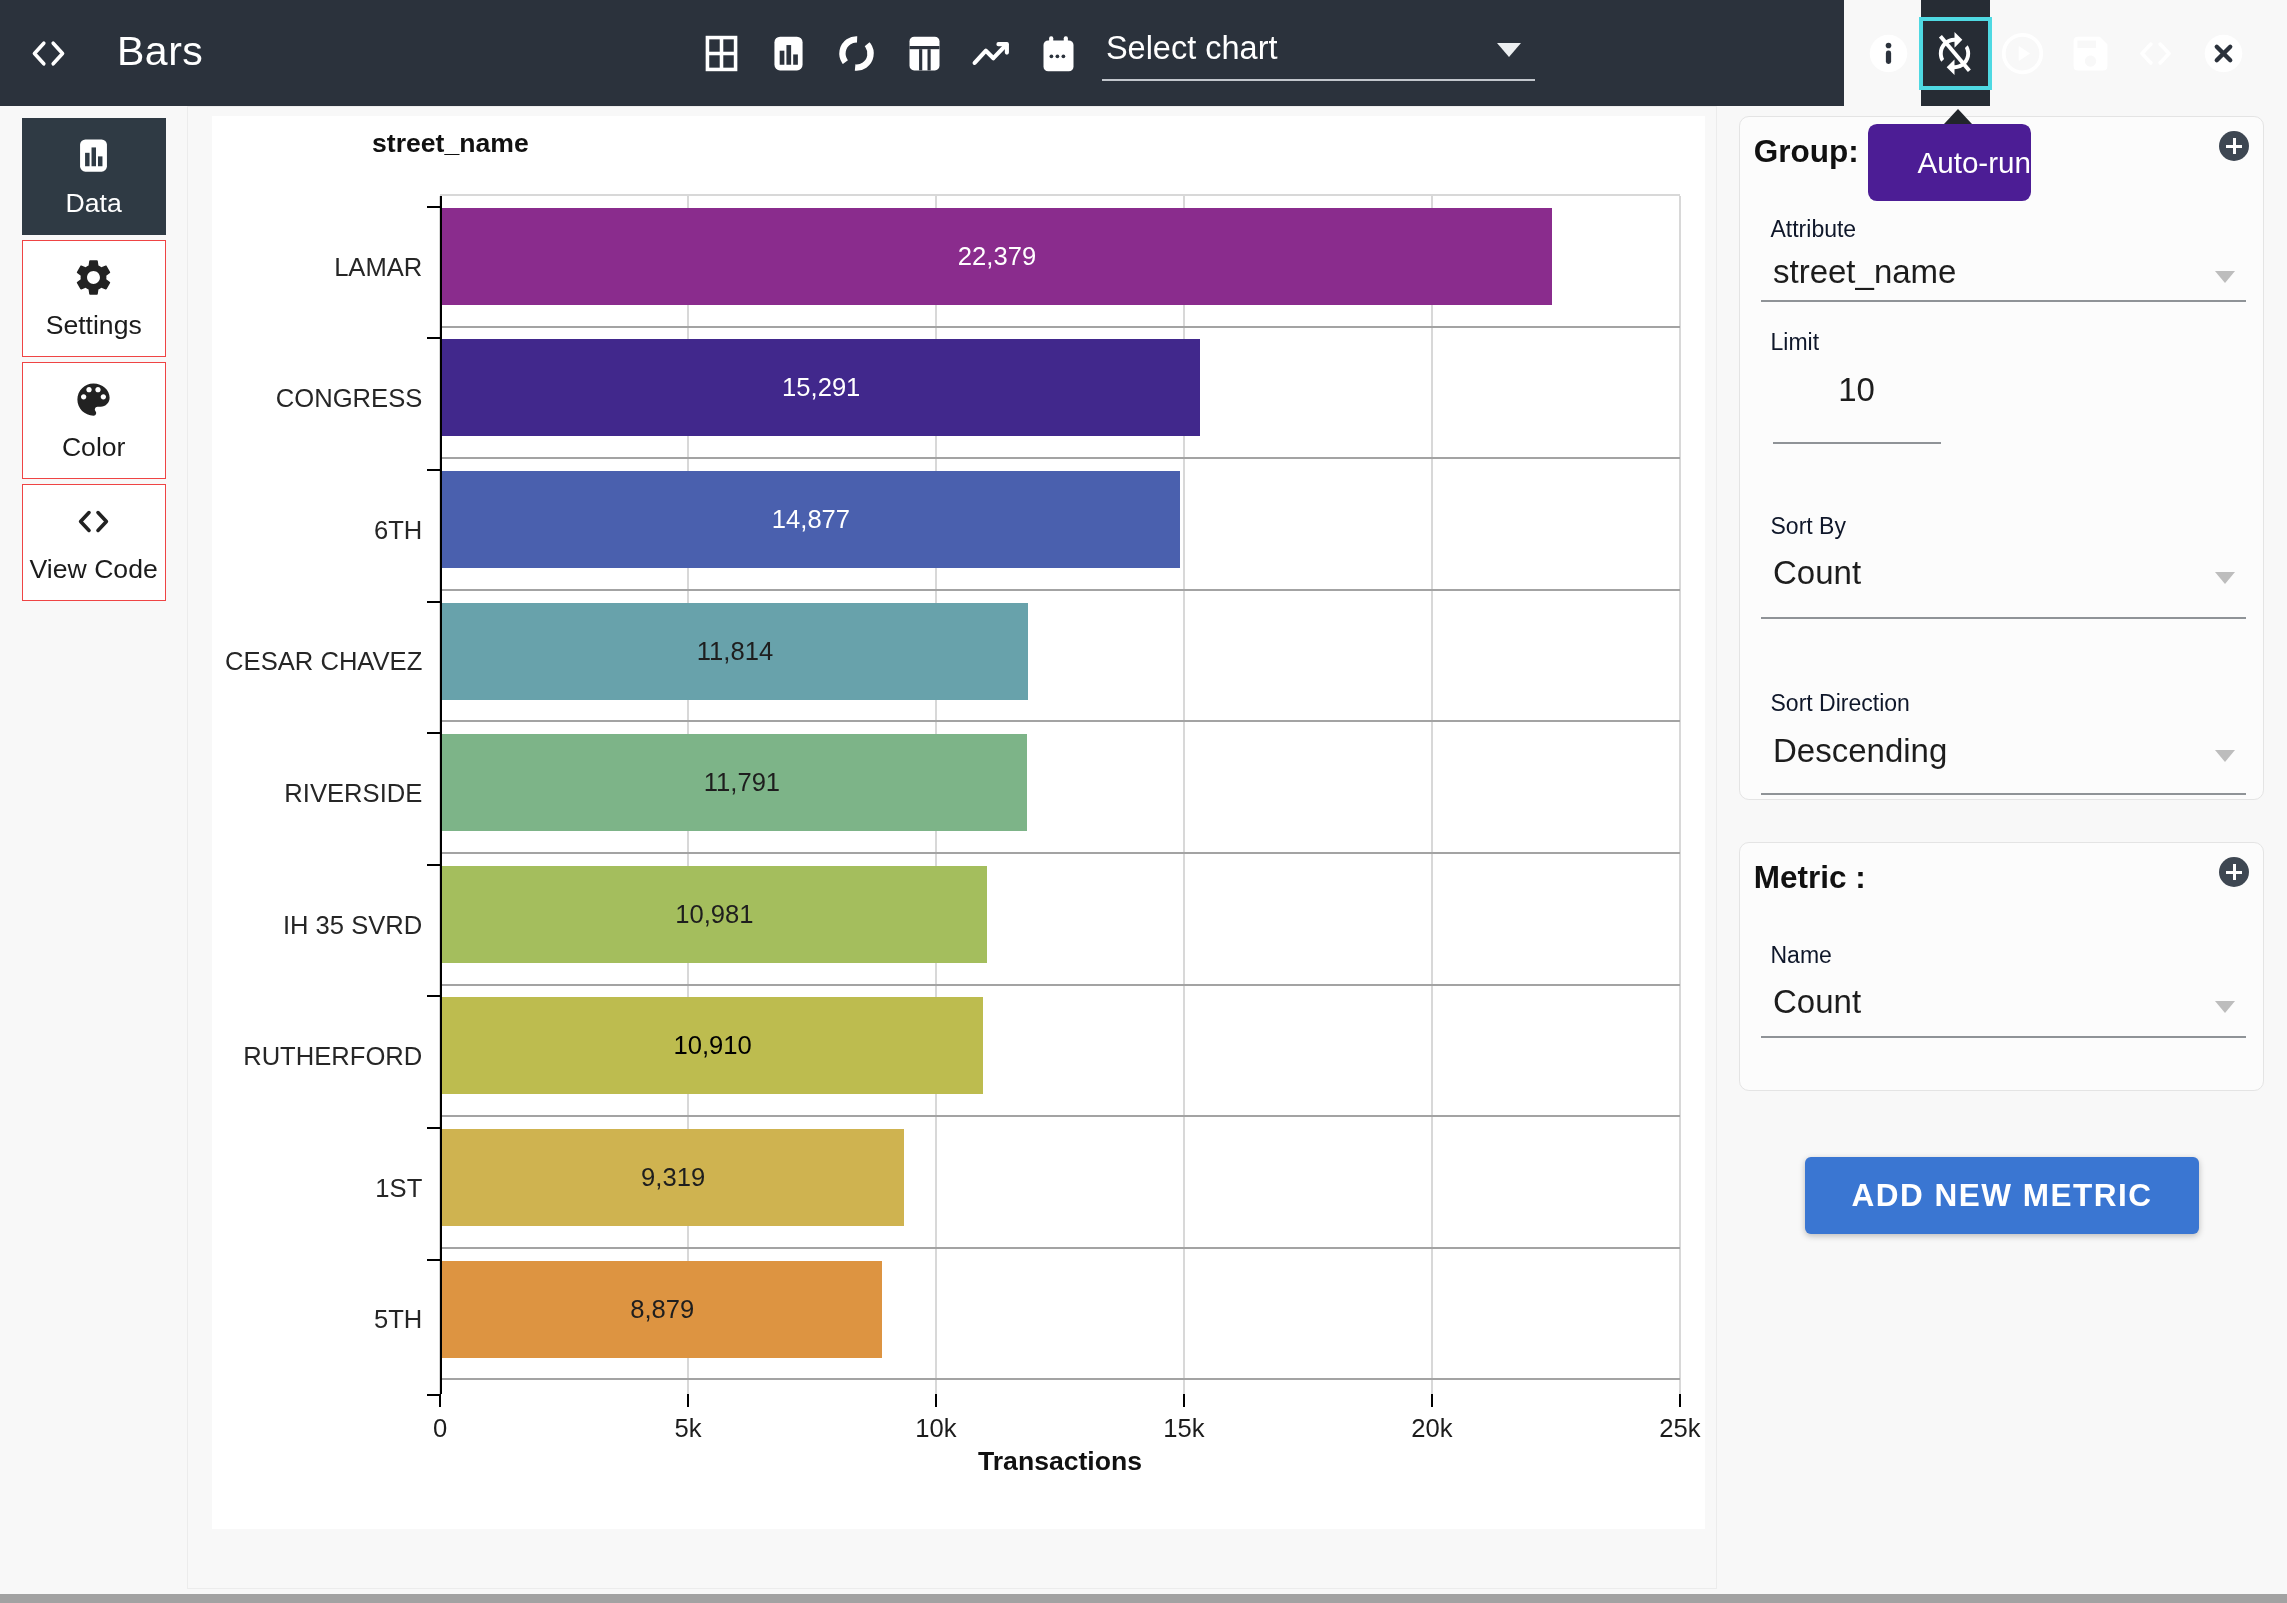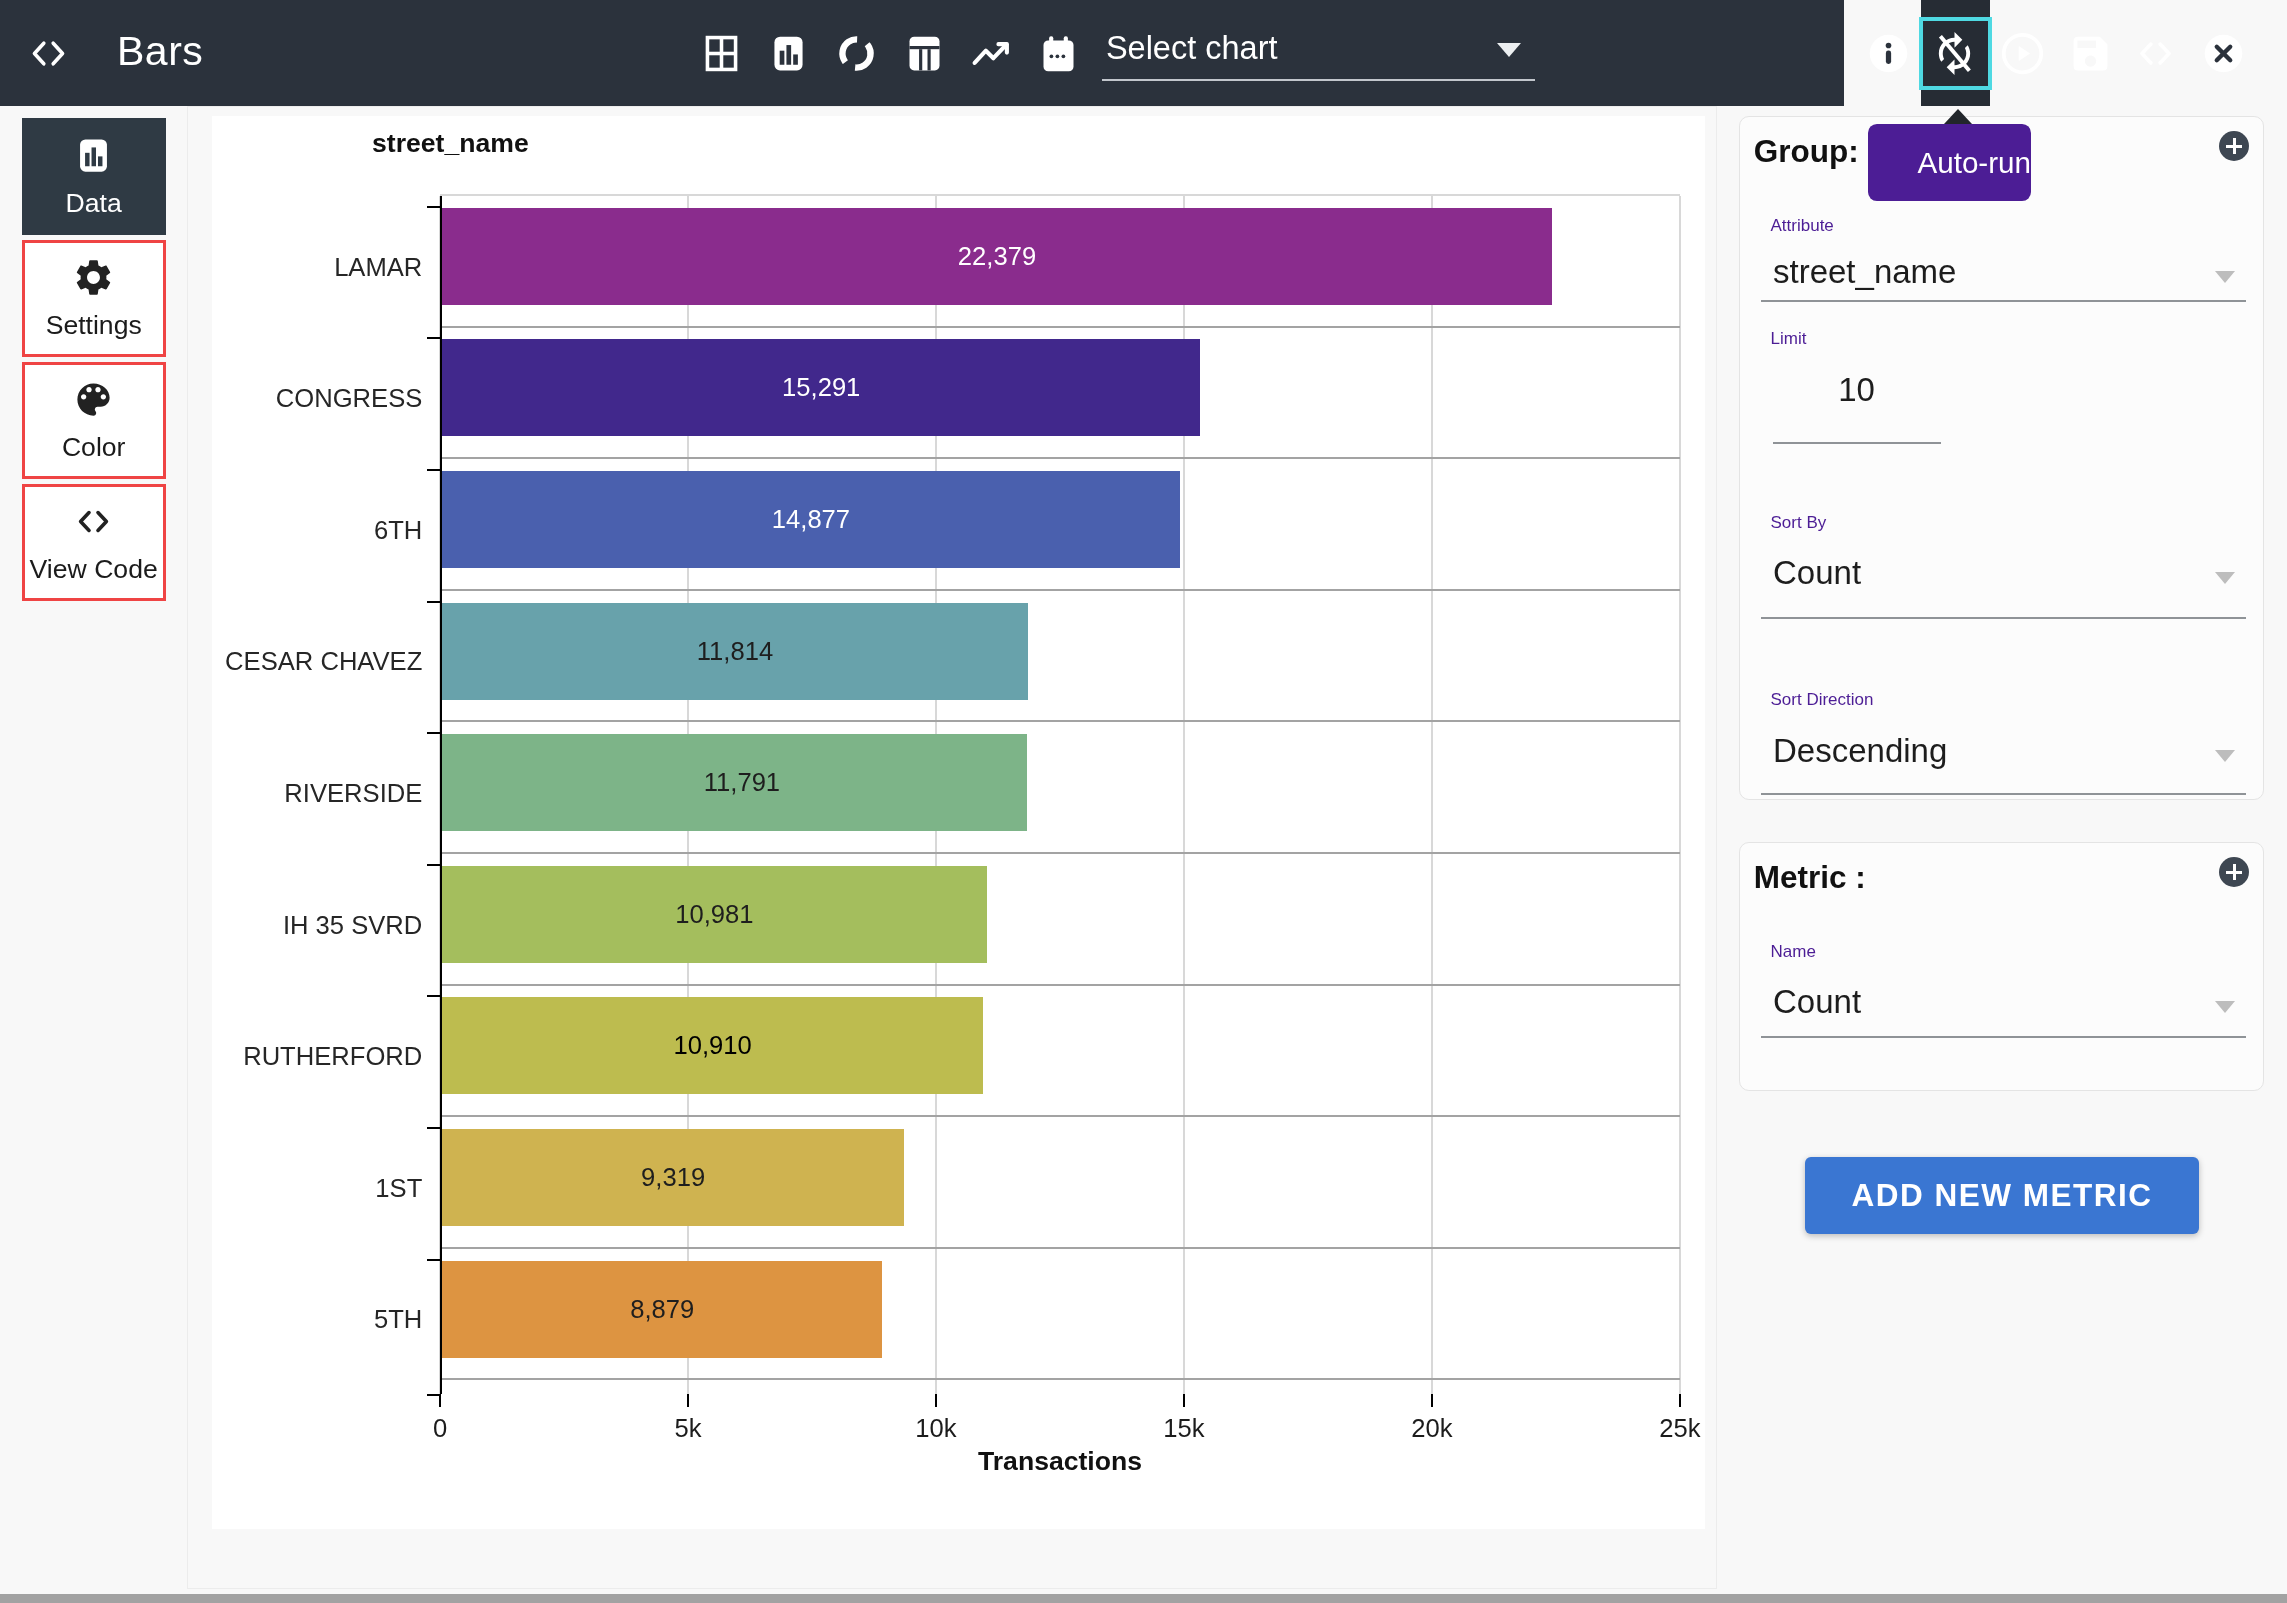--- a/index.html
+++ b/index.html
@@ -29,21 +29,21 @@
   .tooltip { position:absolute; left:1868px; top:124px; width:163px; height:77px; background:#4c1d95; border-radius:8.9px;
       z-index:30; display:flex; align-items:center; justify-content:flex-end; }
   .tooltip-arrow { position:absolute; left:76px; top:-14.8px; width:0; height:0;
       border-left:14.8px solid transparent; border-right:14.8px solid transparent; border-bottom:15.8px solid #22262b; }
   .tooltip span { color:#fff; font-size:29.6px; }
   
   .main-frame { position:absolute; left:187px; top:106px; width:1530px; height:1483px; background:#f8f8f8; border:1px solid #ececec; z-index:0; }
   .h-scrollbar { position:absolute; left:0; bottom:0; width:2287px; height:9.9px; background:#a2a2a2; z-index:40; cursor:pointer; }
   
   .sidebar { position:absolute; left:21.7px; top:118px; width:144px; z-index:5; }
-  .sb-item { width:144px; height:117px; background:#fff; border:3px solid #ef4444; margin-bottom:4.9px;
+  .sb-item { width:144px; height:117px; background:#fff; border:1px solid #ef4444; margin-bottom:4.9px;
       display:flex; flex-direction:column; align-items:center; justify-content:center; gap:10.8px; cursor:pointer; }
   .sb-item.active { background:#2f3a44; border-color:#2f3a44; }
   .sb-item .sb-label { font-size:26.6px; color:#1b1b1b; white-space:nowrap; }
   .sb-item.active .sb-label { color:#fff; }
   .sb-ic svg { display:block; width:43px; height:43px; }
   
   .chart-card { position:absolute; left:212px; top:116px; width:1493px; height:1413px; background:#fff; z-index:2; }
   .chart-title { position:absolute; left:160px; top:11.8px; font-size:26.6px; font-weight:bold; color:#111; }
   #plot { position:absolute; left:228px; top:78px; width:1240px; height:1200px; border-top:2px solid #d8d8d8; }
   #plot-grid, #plot-rows { position:absolute; left:0; top:0; right:0; bottom:0; }
@@ -60,21 +60,21 @@
   .xtick { position:absolute; top:100%; width:2px; height:12.8px; margin-left:-1px; background:#000; }
   .xtick-label { position:absolute; top:calc(100% + 19.7px); transform:translateX(-50%); font-size:25.6px; color:#1c1c1c; }
   .x-label { position:absolute; left:228px; width:1240px; top:1330px; text-align:center; font-size:26.6px; font-weight:bold; color:#111; }
   
   .panel-card { position:absolute; left:1739px; width:525px; background:#fcfcfc; border:1px solid #e4e4e4; border-radius:9.9px; z-index:3; }
   .panel-title { position:absolute; left:13.8px; top:15.8px; font-size:31.5px; font-weight:bold; color:#111; white-space:nowrap; }
   .plus-btn { position:absolute; right:13.8px; top:13.8px; width:30.5px; height:30.5px; border:none; border-radius:50%;
       background:#3e4752; cursor:pointer; }
   .plus-bar-h { position:absolute; left:6.9px; top:13.8px; width:16.7px; height:3px; background:#fff; }
   .plus-bar-v { position:absolute; left:13.8px; top:6.9px; width:3px; height:16.7px; background:#fff; }
-  .fld-label { position:absolute; left:30.5px; font-size:17px; color:#4c1d95; }
+  .fld-label { position:absolute; left:30.5px; font-size:23px; color:#0f172a; }
   .fld-value { position:absolute; left:33px; right:19.7px; height:45px; font-size:33px; color:#1d1d1d; cursor:pointer; }
   .fld-value .caret { position:absolute; right:7.9px; top:17.7px; width:0; height:0;
       border-left:10.8px solid transparent; border-right:10.8px solid transparent; border-top:12.8px solid #bdbdbd; }
   .underline { position:absolute; left:20.7px; width:485px; height:2px; background:#8f9397; }
   .limit-input { position:absolute; left:32.5px; width:168px; height:45px; font-size:33px; color:#1d1d1d; text-align:center; cursor:text; }
   .limit-underline { position:absolute; left:32.5px; width:168px; height:2px; background:#8f9397; }
   .add-metric-btn { position:absolute; left:1805px; top:1157px; width:394px; height:77px; background:#3a76d2; color:#fff;
       border:none; border-radius:5.9px; font-family:"Liberation Sans", sans-serif; font-size:31.5px; font-weight:bold;
       letter-spacing:1.5px; cursor:pointer; box-shadow:0 2px 5.9px rgba(0,0,0,0.25); z-index:3; }
 </style>

